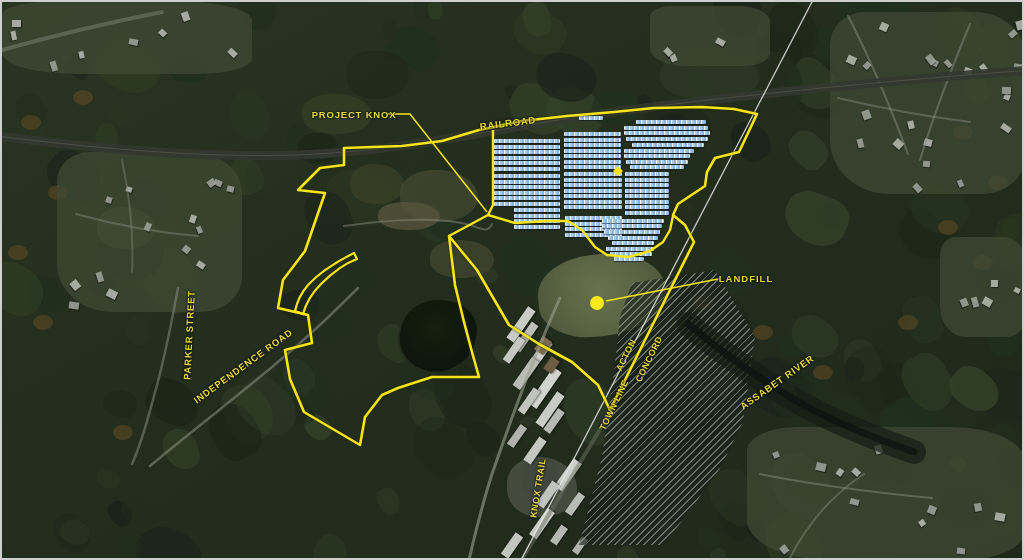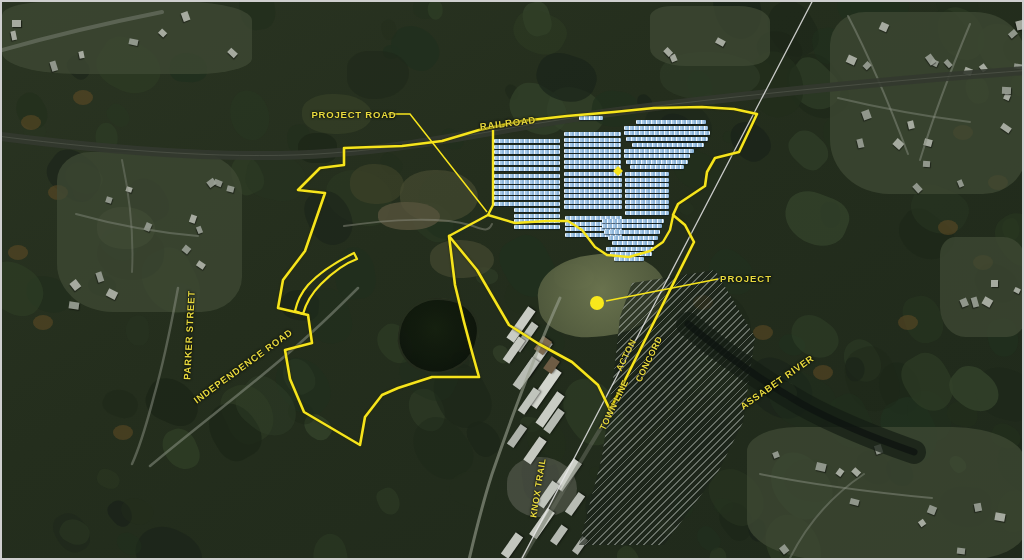--- a/index.html
+++ b/index.html
@@ -406,23 +406,23 @@
         <polygon points="342,146 400,144 440,139 477,128 520,119 565,114 612,110 652,106 700,105 732,107 755,112 737,150 713,156 705,170 703,184 676,202 671,213 683,223 692,240 650,324 608,408 596,383 570,360 537,342 507,323 475,268 447,234 453,283 462,320 470,350 477,375 430,375 396,386 380,393 363,415 358,443 302,410 288,377 283,348 310,341 306,313 276,306 281,278 303,249 323,191 296,188 318,166 342,163" fill="none" stroke="#f6e41c" stroke-width="2.6" stroke-linejoin="round" style="filter:drop-shadow(0 0 1px rgba(40,40,0,.9))"></polygon>
         <polyline points="491,128 491,203 486,213 447,234" fill="none" stroke="#f6e41c" stroke-width="2.4" stroke-linejoin="round"></polyline>
         <polyline points="486,213 513,221 545,219 566,219 580,228 593,245 605,253 627,255 648,249 661,240 668,228 671,214" fill="none" stroke="#f6e41c" stroke-width="2.4" stroke-linejoin="round"></polyline>
         <path d="M352,251 C336,259 318,270 306,283 C299,291 295,300 293,309 L301,312 C304,301 310,291 319,282 C331,270 344,261 355,257 Z" stroke="#f6e41c" stroke-width="2.2" fill="none" opacity="1" stroke-linejoin="round" stroke-linecap="round"></path>
         <polyline points="386,112 408,112 485,210" fill="none" stroke="#f6e41c" stroke-width="1.5"></polyline>
         <polyline points="716,277 604,299" fill="none" stroke="#f6e41c" stroke-width="1.5"></polyline>
         <circle cx="595" cy="301" r="7" fill="#f8e81c"></circle>
         <rect x="612.5" y="165.5" width="7" height="7" fill="#f6e41c" transform="rotate(45 616 169)"></rect>
       </svg>
     <div class="layer" id="labels">
-        <div class="map-label" style="font-size: 9.5px; letter-spacing: 0.8px; left: 352px; top: 112px; transform: translate(-50%, -50%) rotate(0deg); color: rgb(232, 218, 62);">PROJECT ROAD</div>
+        <div class="map-label" style="font-size: 9.5px; letter-spacing: 0.8px; left: 352px; top: 112px; transform: translate(-50%, -50%) rotate(0deg); color: rgb(232, 218, 62);">PROJECT KNOX</div>
         <div class="map-label" style="font-size: 9.5px; letter-spacing: 0.8px; left: 506px; top: 121px; transform: translate(-50%, -50%) rotate(-7deg); color: rgb(232, 218, 62);">RAILROAD</div>
-        <div class="map-label" style="font-size: 9.5px; letter-spacing: 1px; left: 744px; top: 276px; transform: translate(-50%, -50%) rotate(0deg); color: rgb(232, 218, 62);">PROJECT</div>
+        <div class="map-label" style="font-size: 9.5px; letter-spacing: 1px; left: 744px; top: 276px; transform: translate(-50%, -50%) rotate(0deg); color: rgb(232, 218, 62);">LANDFILL</div>
         <div class="map-label" style="font-size: 9.5px; letter-spacing: 0.8px; left: 187px; top: 333px; transform: translate(-50%, -50%) rotate(-87deg); color: rgb(232, 218, 62);">PARKER STREET</div>
         <div class="map-label" style="font-size: 9.5px; letter-spacing: 0.8px; left: 241px; top: 364px; transform: translate(-50%, -50%) rotate(-36deg); color: rgb(232, 218, 62);">INDEPENDENCE  ROAD</div>
         <div class="map-label" style="font-size: 9px; letter-spacing: 0.5px; left: 624px; top: 353px; transform: translate(-50%, -50%) rotate(-64deg); color: rgb(232, 218, 62);">ACTON</div>
         <div class="map-label" style="font-size: 9px; letter-spacing: 0.5px; left: 647px; top: 357px; transform: translate(-50%, -50%) rotate(-64deg); color: rgb(232, 218, 62);">CONCORD</div>
         <div class="map-label" style="font-size: 9px; letter-spacing: 0.5px; left: 612px; top: 403px; transform: translate(-50%, -50%) rotate(-64deg); color: rgb(232, 218, 62);">TOWN LINE</div>
         <div class="map-label" style="font-size: 9px; letter-spacing: 0.5px; left: 536px; top: 486px; transform: translate(-50%, -50%) rotate(-81deg); color: rgb(232, 218, 62);">KNOX TRAIL</div>
         <div class="map-label" style="font-size: 9.5px; letter-spacing: 0.8px; left: 775px; top: 380px; transform: translate(-50%, -50%) rotate(-35deg); color: rgb(232, 218, 62);">ASSABET RIVER</div>
       </div>
   </div>
 </div>

